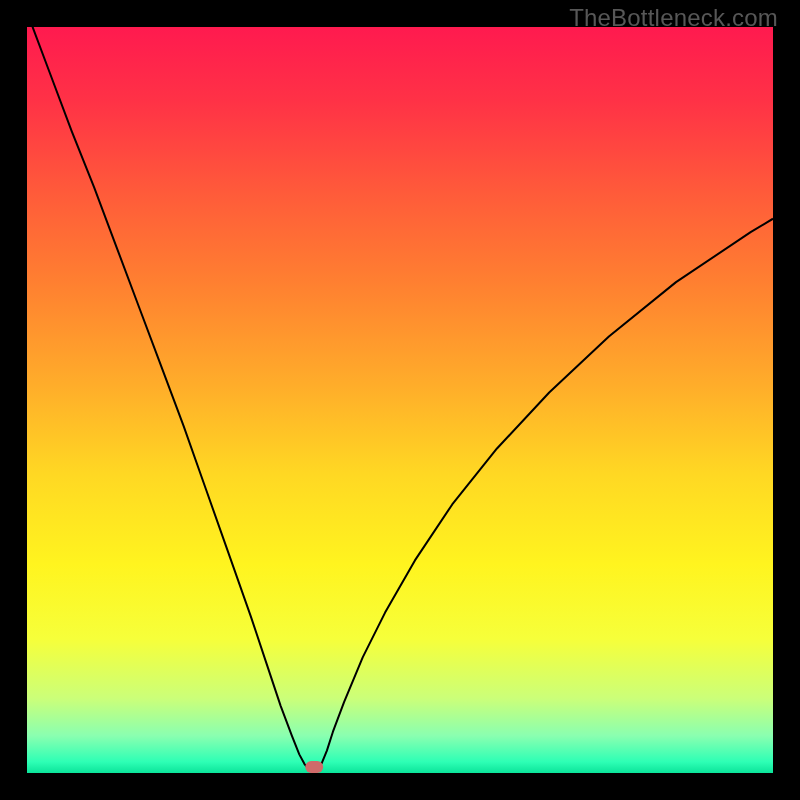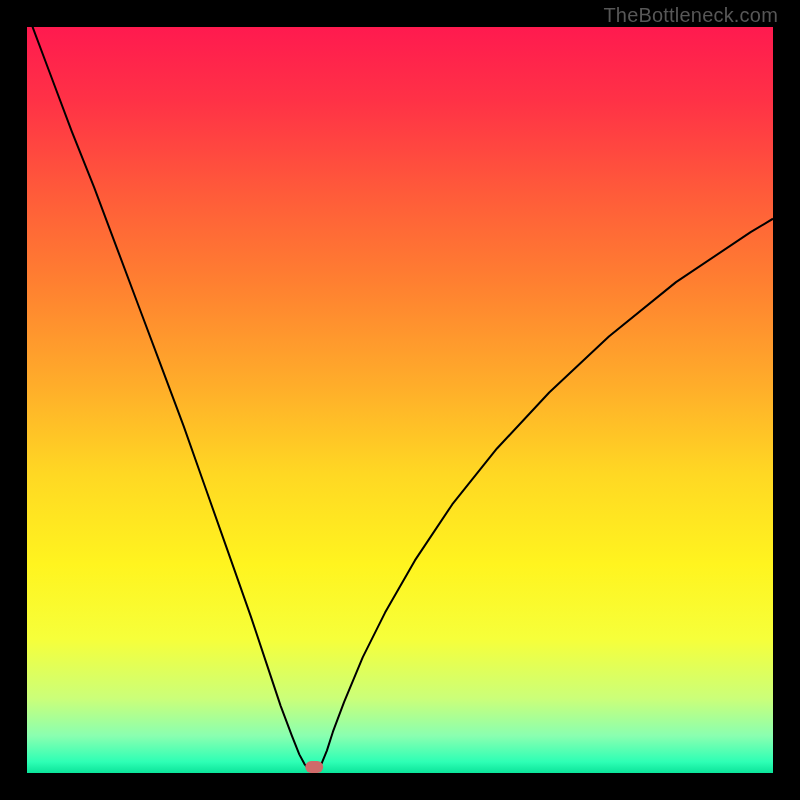--- a/index.html
+++ b/index.html
@@ -15,21 +15,21 @@
     position: relative;
     width: 800px;
     height: 800px;
     background: #000;
   }
   .watermark {
     position: absolute;
     top: 4px;
     right: 22px;
     color: #575757;
-    font-size: 20px;
+    font-size: 24px;
     font-weight: 500;
     letter-spacing: 0.2px;
     z-index: 30;
   }
   .plot {
     position: absolute;
     left: 27px;
     top: 27px;
     width: 746px;
     height: 746px;

